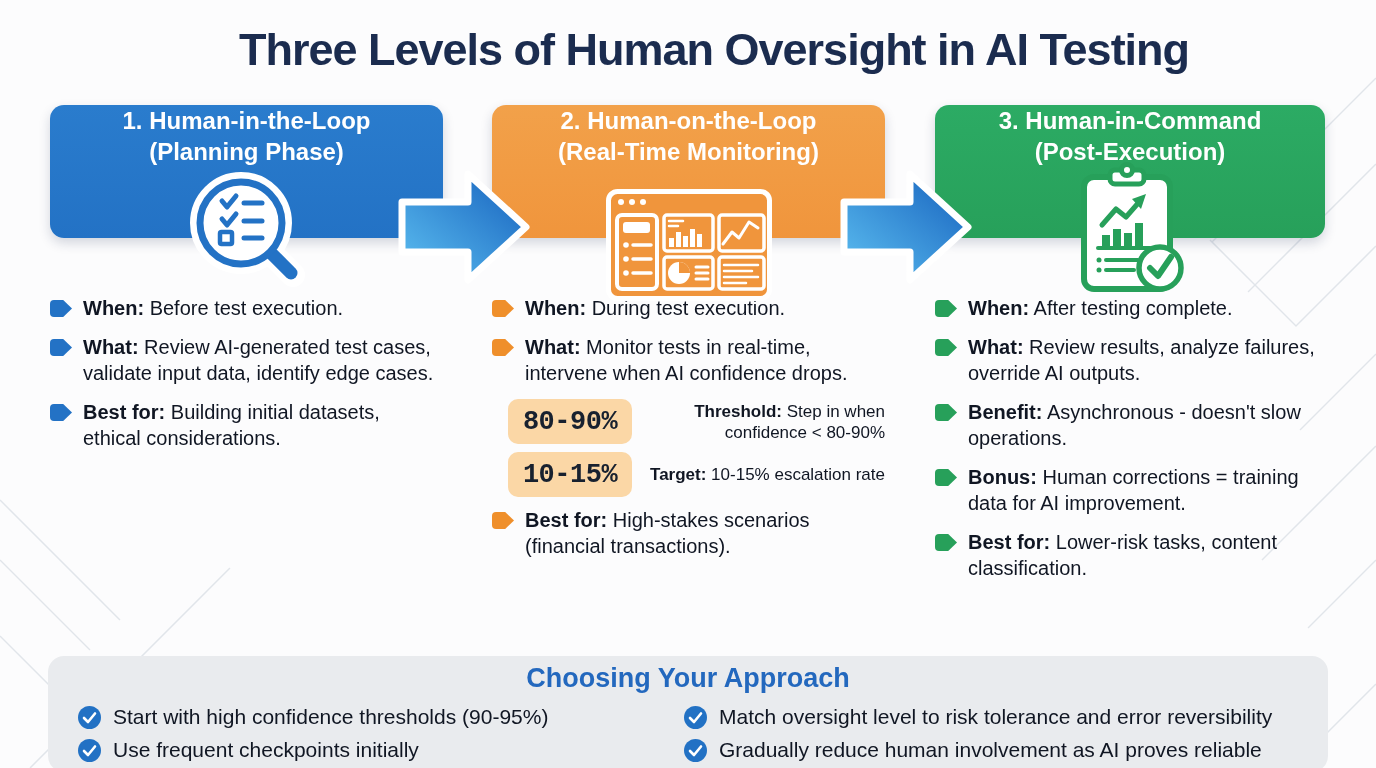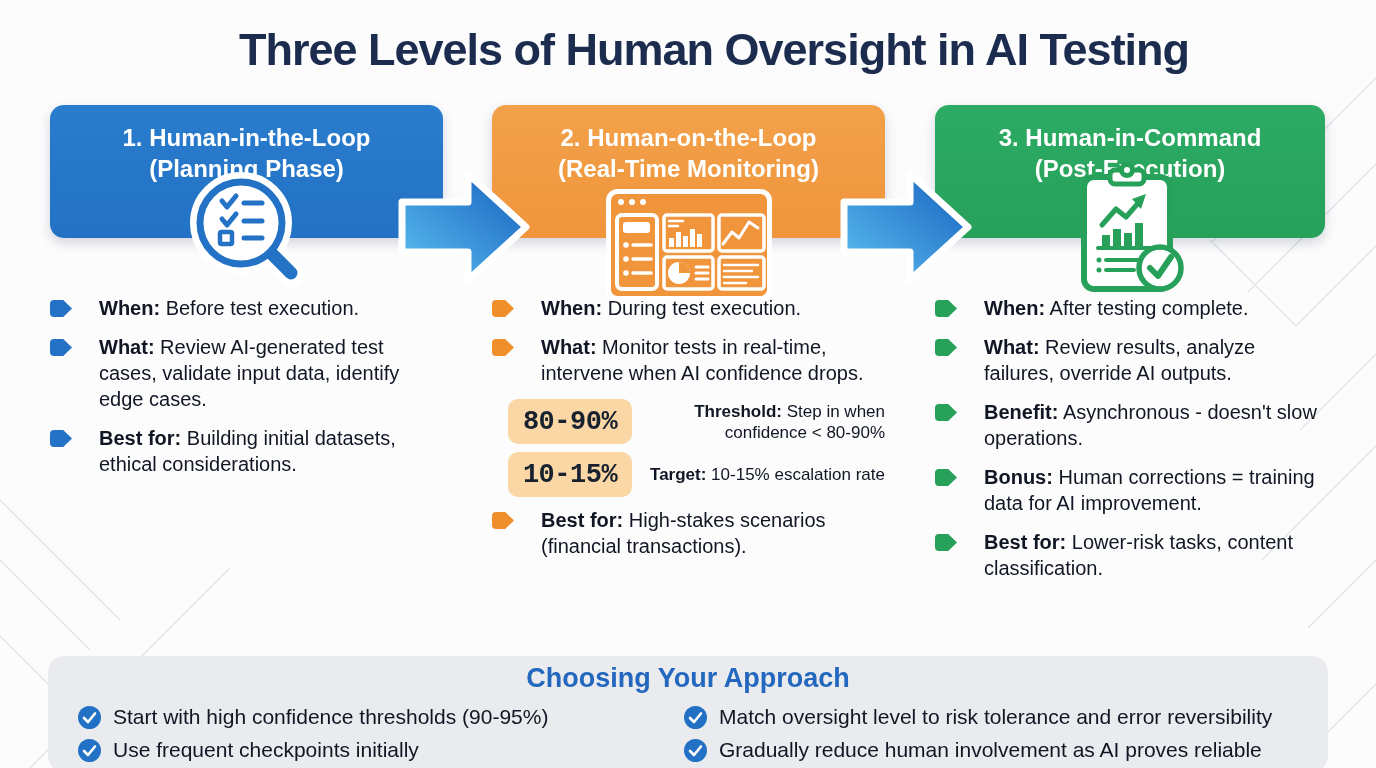--- a/index.html
+++ b/index.html
@@ -19,36 +19,36 @@
   }
 
   .cols{position:absolute;left:50px;top:105px;width:1276px;display:flex;z-index:2;}
   .column{position:relative;flex:none;}
   .col-1{width:393px;margin-right:49px;}
   .col-2{width:393px;margin-right:50px;}
   .col-3{width:390px;}
 
   .col-head{
     height:133px;border-radius:14px;color:#fff;text-align:center;
-    padding-top:17px;box-sizing:border-box;
+    box-sizing:border-box;
     font-size:24px;font-weight:700;line-height:31px;
     box-shadow:0 5px 12px rgba(20,40,80,.18);
   }
   .col-1 .col-head{background:linear-gradient(180deg,#2a7ccd,var(--blue,#2372c5));}
   .col-2 .col-head{background:linear-gradient(180deg,#f2a14a,var(--orange,#f0953c));}
   .col-3 .col-head{background:linear-gradient(180deg,#2cab64,var(--green,#27a05a));}
 
   .col-icon{position:absolute;left:50%;transform:translateX(-50%);z-index:4;}
   .icon-magnifier{top:66px;}
   .icon-dashboard{top:84px;}
   .icon-clipboard{top:56px;}
 
   .col-body{margin-top:57px;position:relative;z-index:2;}
 
-  .bullet{display:flex;gap:27px;margin-bottom:13px;font-size:20px;line-height:26px;padding-right:4px;}
+  .bullet{display:flex;gap:11px;margin-bottom:13px;font-size:20px;line-height:26px;padding-right:4px;}
   .bullet .txt b{font-weight:700;}
   .marker{
     flex:none;width:22px;height:17px;margin-top:5px;border-radius:4px;
     clip-path:polygon(0 0,60% 0,100% 50%,60% 100%,0 100%);
   }
   .m-blue{background:var(--blue,#2372c5);}
   .m-orange{background:#ef8f2b;}
   .m-green{background:var(--green,#27a05a);}
 
   .stats{margin:2px 0 10px 16px;}

